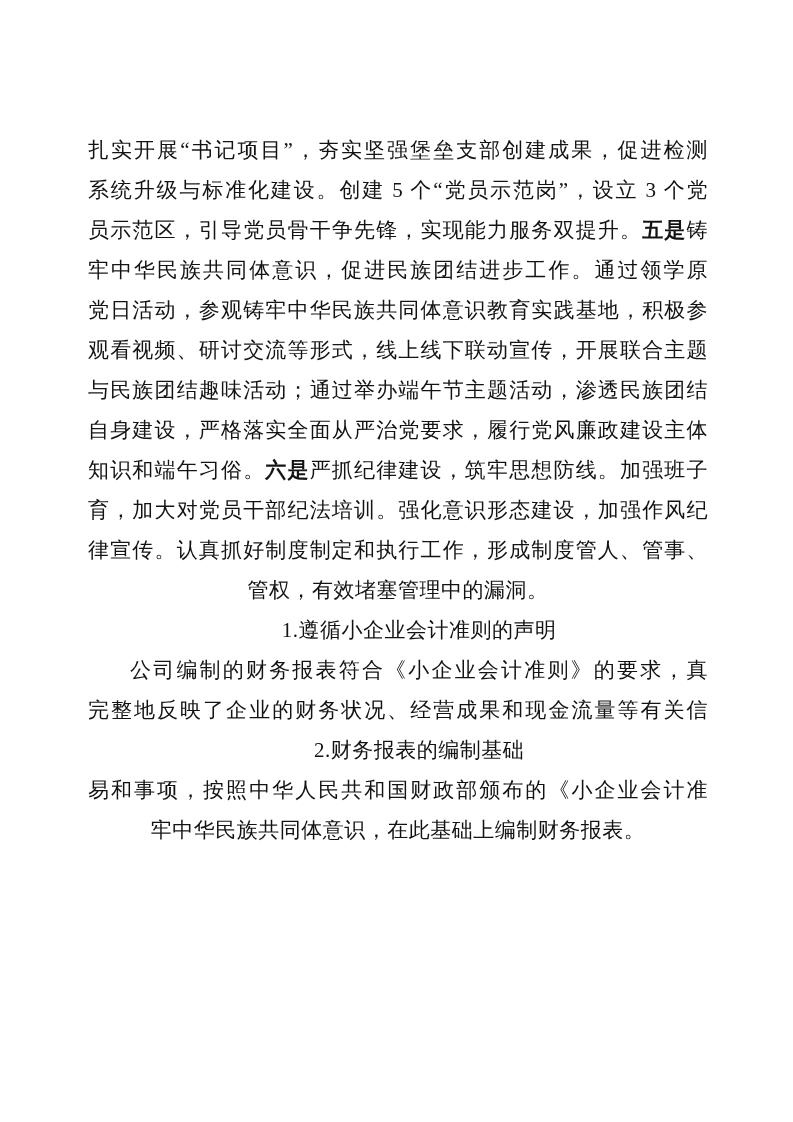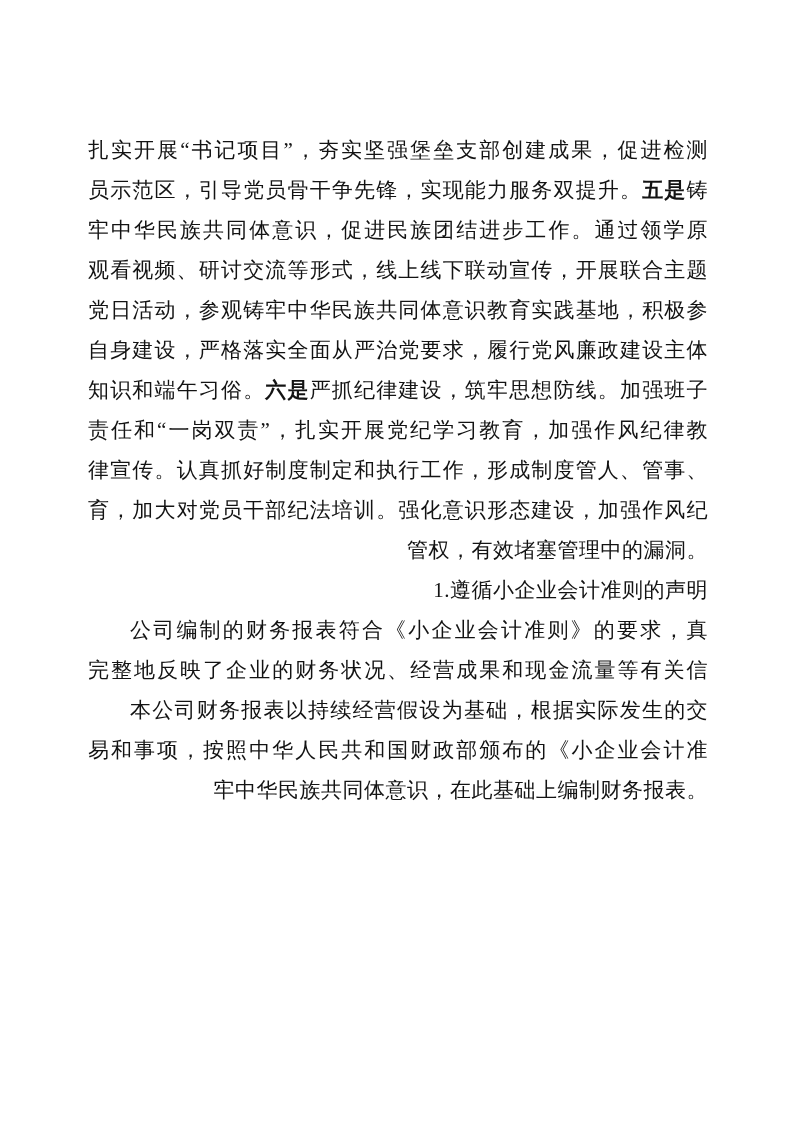--- a/index.html
+++ b/index.html
@@ -22,21 +22,21 @@
     top: 130px;
     width: 620px;
     font-size: 21px;
     line-height: 40px;
     color: #131313;
     letter-spacing: 0.5px;
   }
   .line {
     width: 100%;
     height: 40px;
-    text-align: right;
+    text-align: center;
     white-space: nowrap;
   }
   .line.jl {
     text-align: justify;
     text-align-last: justify;
     white-space: normal;
     overflow: hidden;
   }
   .line.indent {
     text-indent: 2em;
@@ -55,31 +55,32 @@
     color: #1a1a1a;
     font-family: "Liberation Serif", "DejaVu Serif", serif;
   }
 </style>
 </head>
 <body>
 
 <div class="page">
   <div class="text-body">
       <div class="line jl"><span class="seg">扎实开展“书记项目”，夯实坚强堡垒支部创建成果，促进检测</span></div>
+      <div class="line jl"><span class="seg">系统升级与标准化建设。创建 5 个“党员示范岗”，设立 3 个党</span></div>
       <div class="line jl"><span class="seg">员示范区，引导党员骨干争先锋，实现能力服务双提升。</span><span class="seg bold">五是</span><span class="seg">铸</span></div>
       <div class="line jl"><span class="seg">牢中华民族共同体意识，促进民族团结进步工作。通过领学原文、</span></div>
+      <div class="line jl"><span class="seg">党日活动，参观铸牢中华民族共同体意识教育实践基地，积极参</span></div>
       <div class="line jl"><span class="seg">观看视频、研讨交流等形式，线上线下联动宣传，开展联合主题</span></div>
-      <div class="line jl"><span class="seg">党日活动，参观铸牢中华民族共同体意识教育实践基地，积极参</span></div>
+      <div class="line jl"><span class="seg">与民族团结趣味活动；通过举办端午节主题活动，渗透民族团结</span></div>
       <div class="line jl"><span class="seg">自身建设，严格落实全面从严治党要求，履行党风廉政建设主体</span></div>
       <div class="line jl"><span class="seg">知识和端午习俗。</span><span class="seg bold">六是</span><span class="seg">严抓纪律建设，筑牢思想防线。加强班子</span></div>
-      <div class="line jl"><span class="seg">责任和“一岗双责”，扎实开展党纪学习教育，加强作风纪律教</span></div>
+      <div class="line jl"><span class="seg">育，加大对党员干部纪法培训。强化意识形态建设，加强作风纪</span></div>
       <div class="line jl"><span class="seg">律宣传。认真抓好制度制定和执行工作，形成制度管人、管事、</span></div>
-      <div class="line jl"><span class="seg">育，加大对党员干部纪法培训。强化意识形态建设，加强作风纪</span></div>
       <div class="line"><span class="seg">管权，有效堵塞管理中的漏洞。</span></div>
       <div class="line indent"><span class="seg">1.遵循小企业会计准则的声明</span></div>
       <div class="line jl indent"><span class="seg">公司编制的财务报表符合《小企业会计准则》的要求，真实、</span></div>
       <div class="line jl"><span class="seg">完整地反映了企业的财务状况、经营成果和现金流量等有关信息。</span></div>
-      <div class="line jl indent"><span class="seg">本公司财务报表以持续经营假设为基础，根据实际发生的交</span></div>
+      <div class="line indent"><span class="seg">2.财务报表的编制基础</span></div>
       <div class="line jl"><span class="seg">易和事项，按照中华人民共和国财政部颁布的《小企业会计准则》</span></div>
       <div class="line"><span class="seg">牢中华民族共同体意识，在此基础上编制财务报表。</span></div>
     </div>
   <div class="footer">- 11 -</div>
 </div>
 
 </body></html>

